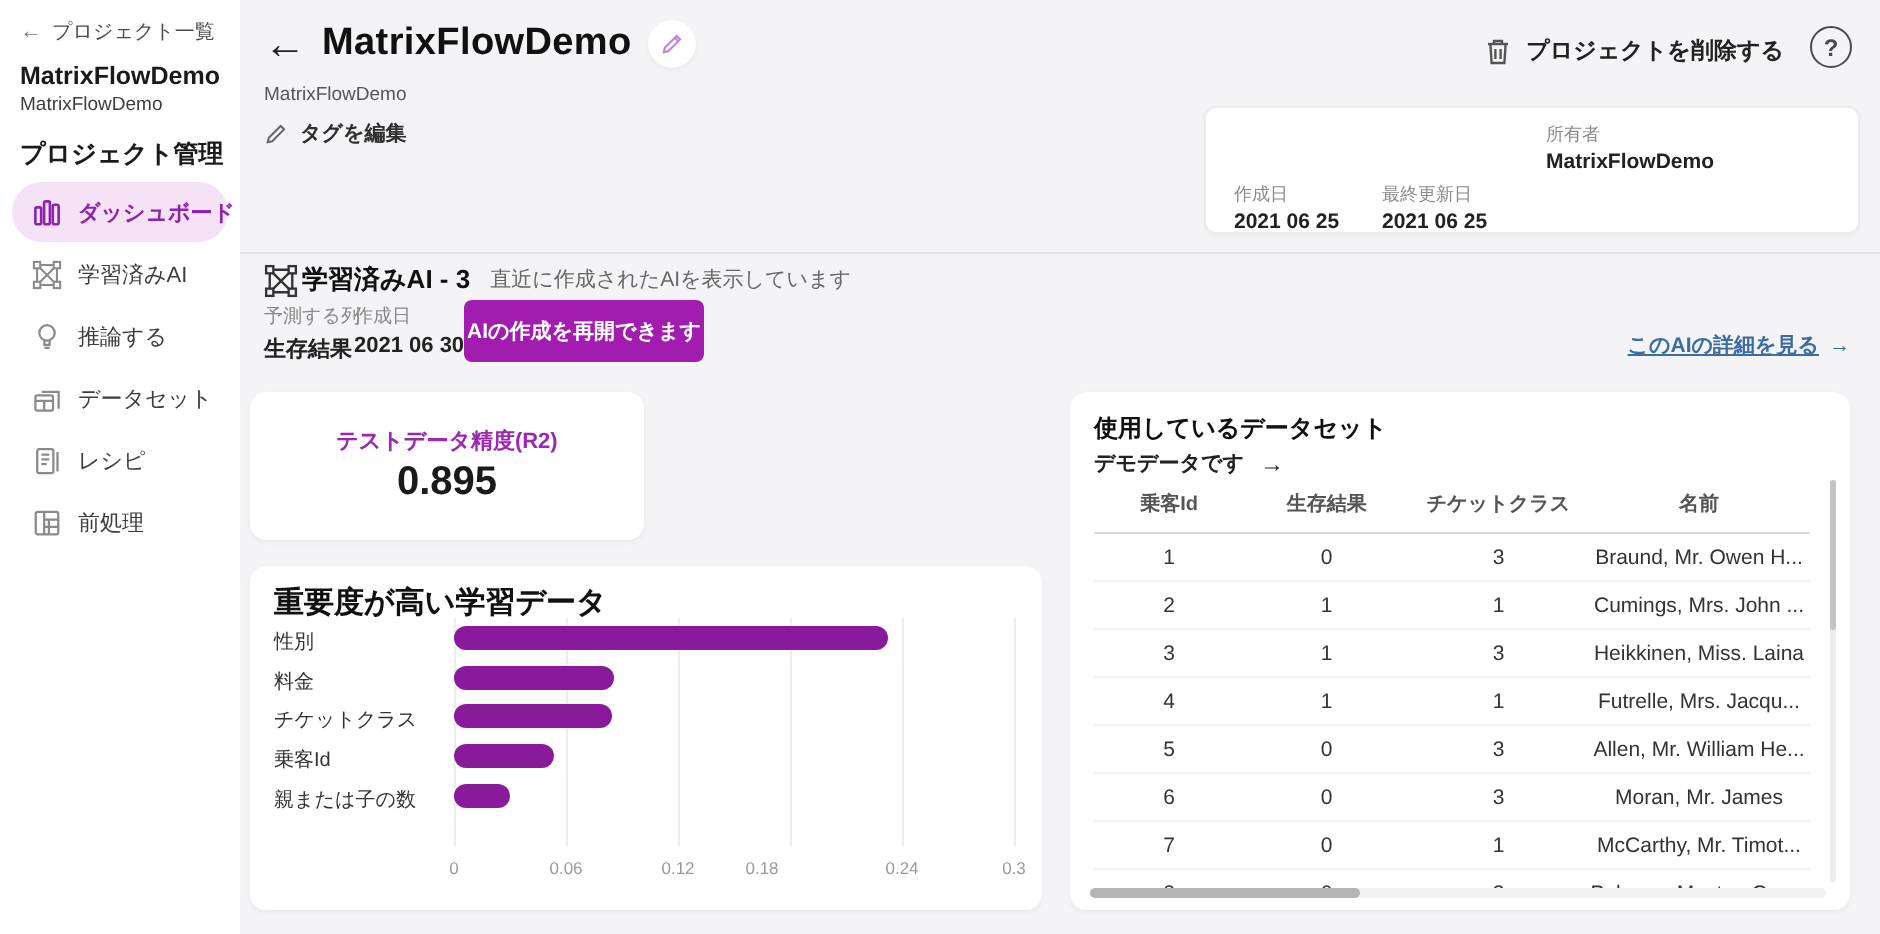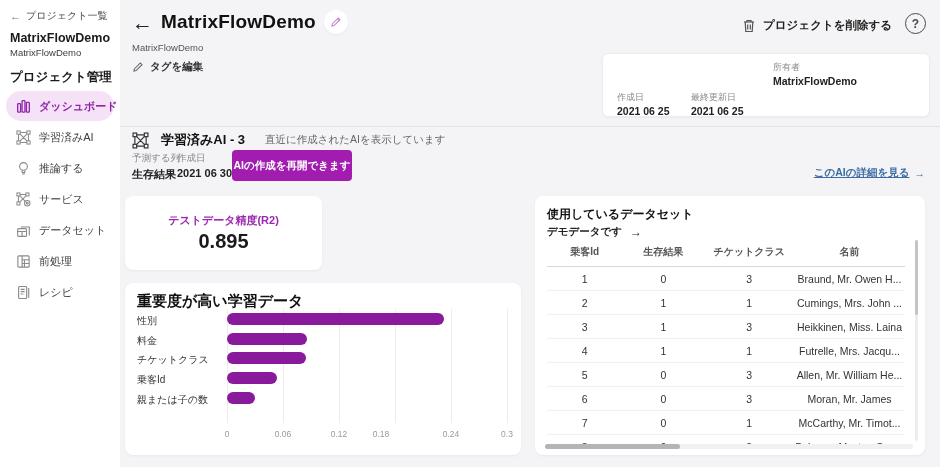--- a/index.html
+++ b/index.html
@@ -68,21 +68,21 @@
     position:absolute; left:482px; top:53px; width:328px; height:64px;
     background:#fff; border-radius:6px; border:1px solid #ececec;
     box-shadow:0 1px 2px rgba(0,0,0,.04);
   }
   .ic-cell { position:absolute; white-space:nowrap; }
   .ic-label { font-size:9px; color:#8a8a8a; }
   .ic-value { font-size:10.5px; font-weight:bold; color:#222; margin-top:1px; }
 
   .divider { position:absolute; left:0; top:126px; width:820px; height:1px; background:#e4e2e5; }
 
-  .ai-head { position:absolute; left:12px; top:131px; display:flex; align-items:center; gap:12px; }
+  .ai-head { position:absolute; left:12px; top:131px; display:flex; align-items:center; gap:2px; }
   .ai-icon { color:#333; display:flex; }
   .ai-icon svg { width:17px; height:17px; }
   .ai-title { font-size:13px; font-weight:bold; color:#111; }
   .ai-sub { font-size:10.5px; color:#666; margin-left:8px; }
 
   .kv { position:absolute; white-space:nowrap; }
   .kv .k { font-size:9.5px; color:#888; }
   .kv .v { font-size:11px; font-weight:bold; color:#222; margin-top:2px; }
 
   .resume-btn {
@@ -164,59 +164,46 @@
             <svg viewBox="0 0 16 16" fill="none" stroke="currentColor" stroke-width="1.2">
               <circle cx="8" cy="5.8" r="4.1"></circle>
               <path d="M6.6 9.9v2.3h2.8V9.9"></path>
               <path d="M6.6 13.8h2.8"></path>
             </svg>
           </span>
           <span>推論する</span>
         </div>
         <div class="menu-item">
           <span class="mi-icon">
-            <svg viewBox="0 0 16 16" fill="none" stroke="currentColor" stroke-width="1.1">
-              <rect x="1" y="1" width="3.2" height="3.2"></rect>
-              <rect x="10.6" y="1" width="3.2" height="3.2"></rect>
-              <rect x="1" y="10.6" width="3.2" height="3.2"></rect>
-              <path d="M4.2 4.2l6 6M10.6 4.2l-6.4 6.4M2.6 4.2v6.4M4.2 2.6h6.4"></path>
-              <circle cx="12" cy="12" r="2.9"></circle>
-              <circle cx="12" cy="12" r="1"></circle>
-            </svg>
-          </span>
-          <span>サービス</span>
-        </div>
-        <div class="menu-item">
-          <span class="mi-icon">
             <svg viewBox="0 0 16 16" fill="none" stroke="currentColor" stroke-width="1.2">
               <path d="M5.2 4.2h9v9"></path>
               <rect x="1.8" y="6" width="9.4" height="8.2" rx="1"></rect>
               <path d="M1.8 9h9.4M6.5 9v5.2"></path>
             </svg>
           </span>
           <span>データセット</span>
         </div>
         <div class="menu-item">
           <span class="mi-icon">
             <svg viewBox="0 0 16 16" fill="none" stroke="currentColor" stroke-width="1.2">
-              <rect x="2" y="2" width="12" height="12" rx="1"></rect>
-              <path d="M6.5 2v12M6.5 6.2H14M6.5 10.1H14M9 6.2v7.8"></path>
-            </svg>
-          </span>
-          <span>前処理</span>
-        </div>
-        <div class="menu-item">
-          <span class="mi-icon">
-            <svg viewBox="0 0 16 16" fill="none" stroke="currentColor" stroke-width="1.2">
               <rect x="2.8" y="1.6" width="8.6" height="12.8" rx="1"></rect>
               <path d="M5 4.6h4.2M5 7.1h4.2M5 9.6h2.8"></path>
               <path d="M13.6 3.2v10.4"></path>
             </svg>
           </span>
           <span>レシピ</span>
+        </div>
+        <div class="menu-item">
+          <span class="mi-icon">
+            <svg viewBox="0 0 16 16" fill="none" stroke="currentColor" stroke-width="1.2">
+              <rect x="2" y="2" width="12" height="12" rx="1"></rect>
+              <path d="M6.5 2v12M6.5 6.2H14M6.5 10.1H14M9 6.2v7.8"></path>
+            </svg>
+          </span>
+          <span>前処理</span>
         </div>
       </nav>
   </aside>
 
   <main class="main">
 
     <div class="mh-titlerow">
       <span class="mh-back">←</span>
       <span class="mh-title">MatrixFlowDemo</span>
       <span class="mh-pencil">

